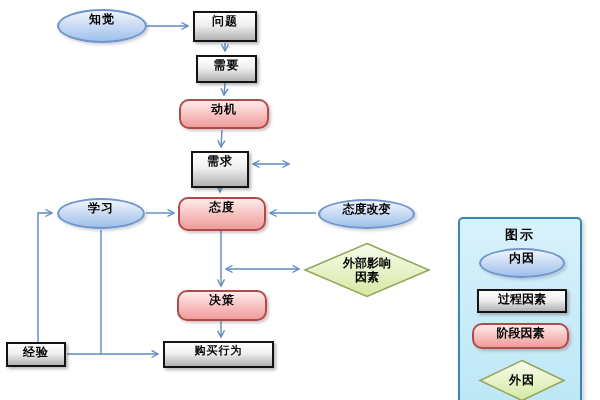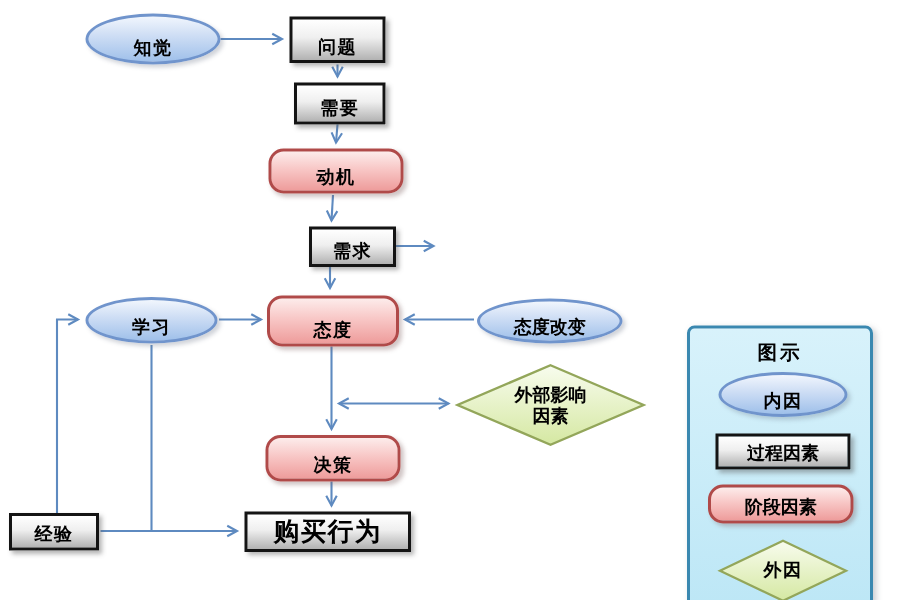--- a/index.html
+++ b/index.html
@@ -2,21 +2,21 @@
 <html><head>
 <meta charset="utf-8">
 <style>
   html,body { margin:0; padding:0; background:#fff; }
   #canvas {
     position:relative; width:600px; height:400px; background:#ffffff;
     font-family:"Liberation Sans","DejaVu Sans",sans-serif; overflow:hidden;
   }
   #connectors { position:absolute; left:0; top:0; width:600px; height:400px; }
   .node {
-    position:absolute; display:flex; align-items:flex-end; justify-content:center;
+    position:absolute; display:flex; align-items:flex-start; justify-content:center;
     font-weight:bold; color:#000; font-size:12px; letter-spacing:1px;
     box-sizing:border-box; text-align:center;
   }
   .rect-gray {
     background:linear-gradient(180deg,#ffffff 0%,#efefef 45%,#b2b2b2 100%);
     border:2px solid #141414;
     box-shadow:2px 2px 3px rgba(90,90,90,.45);
   }
   .rounded-pink {
     background:linear-gradient(180deg,#fdeceb 0%,#f8c7c6 45%,#ee9c9b 100%);
@@ -89,21 +89,21 @@
   </div>
 
   <div class="node rect-gray" style="left:193px;top:11px;width:64px;height:31px">
     <span>问题</span>
   </div>
 
   <div class="node rounded-pink" style="left:179px;top:99px;width:90px;height:30px">
     <span>动机</span>
   </div>
 
-  <div class="node rect-gray" style="left:206px;top:151px;width:58px;height:27px">
+  <div class="node rect-gray" style="left:191px;top:151px;width:58px;height:37px">
     <span>需求</span>
   </div>
 
 
   <div class="node ellipse-blue" style="left:57px;top:198px;width:88px;height:31px">
     <span>学习</span>
   </div>
 
   <div class="node rounded-pink" style="left:178px;top:197px;width:88px;height:34px">
     <span>态度</span>
@@ -123,21 +123,21 @@
   </div>
 
   <div class="node rounded-pink" style="left:177px;top:290px;width:90px;height:31px">
     <span>决策</span>
   </div>
 
   <div class="node rect-gray" style="left:6px;top:342px;width:60px;height:25px">
     <span>经验</span>
   </div>
 
-  <div class="node rect-gray" style="left:163px;top:341px;width:111px;height:27px;font-size:17px">
+  <div class="node rect-gray" style="left:163px;top:341px;width:111px;height:27px;font-size:11px">
     <span>购买行为</span>
   </div>
 
   <div class="legend-panel">
     <div class="legend-title">图示</div>
 
     <div class="node ellipse-blue legend-item" style="left:19px;top:29px;width:86px;height:30px">
       <span>内因</span>
     </div>
 

